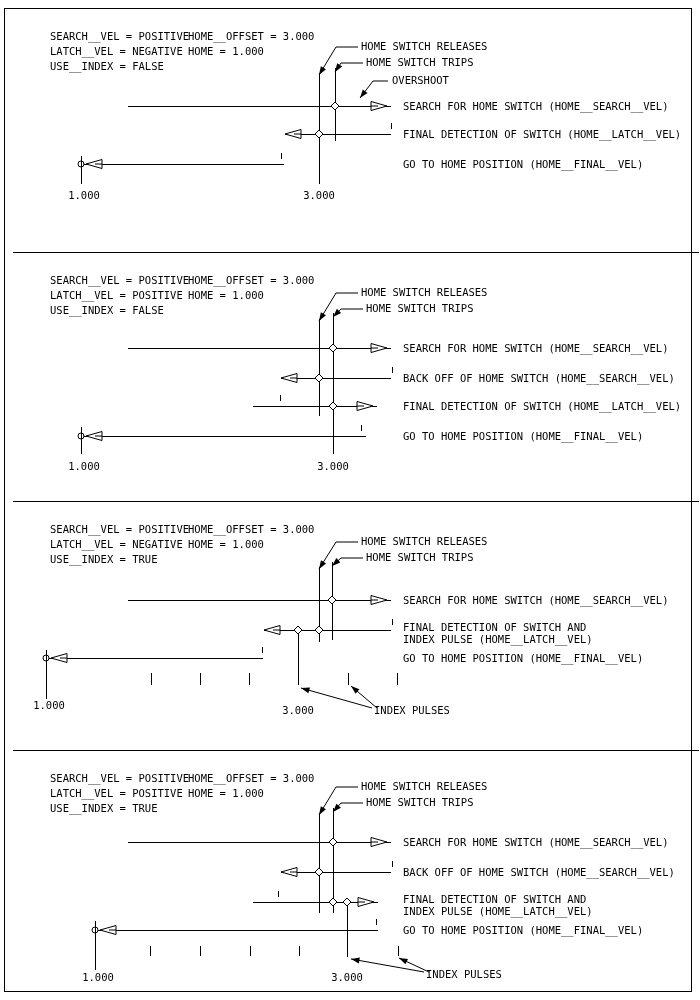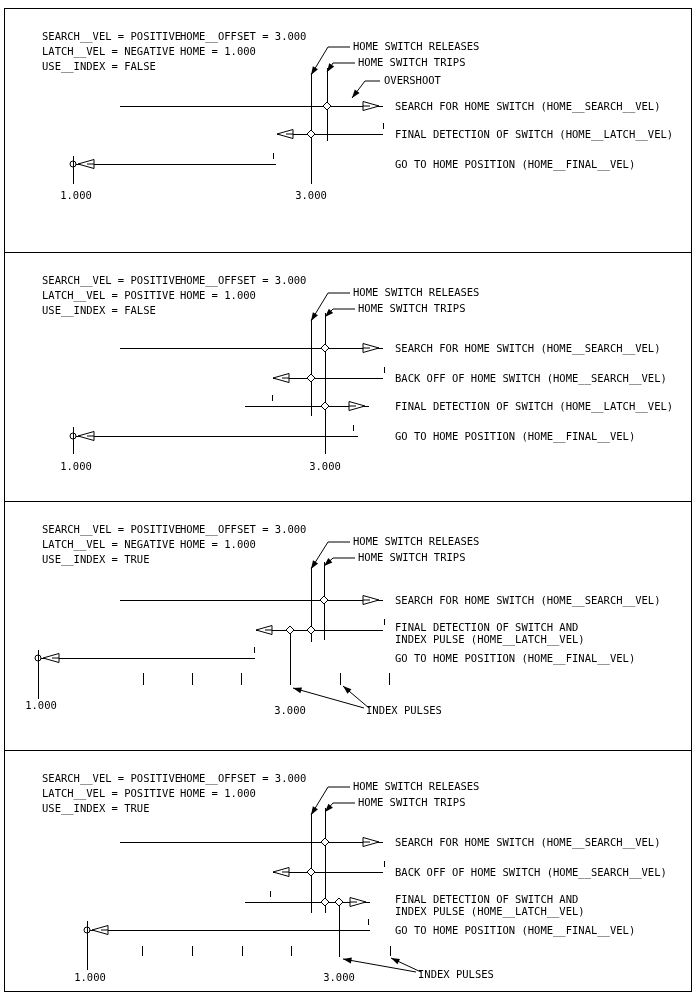--- a/index.html
+++ b/index.html
@@ -1,19 +1,19 @@
 <!DOCTYPE html>
 <html><head>
 <meta charset="utf-8">
 <style>
   html,body{margin:0;padding:0;background:#fff;}
   #page{position:relative;width:700px;height:1000px;background:#ffffff;
         font-family:"DejaVu Sans Mono", monospace;}
   #frame{position:absolute;left:4px;top:8px;width:688px;height:984px;
-         border:1px solid #000;box-sizing:border-box;}
+         border:1px solid #000;box-sizing:border-box;padding-left:8px;}
   .panel{position:relative;width:686px;overflow:hidden;}
   .panel.divided{border-bottom:1px solid #000;}
   svg text{font-family:"DejaVu Sans Mono", monospace;font-size:10.5px;fill:#000;
            letter-spacing:0px;}
 </style>
 </head>
 <body>
 
 <div id="page">
   <div id="frame">

